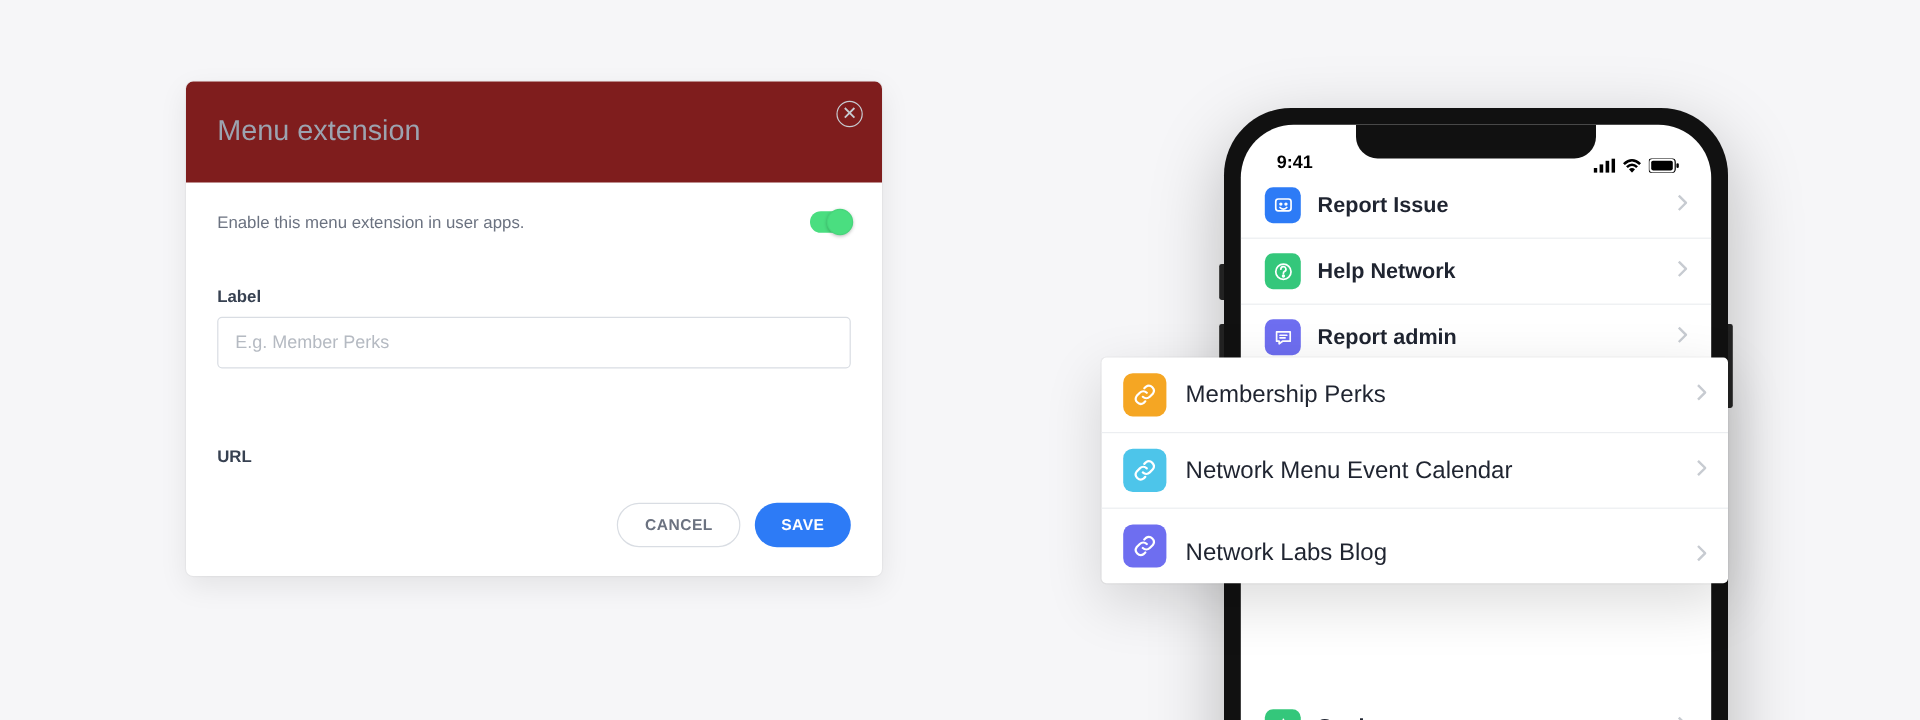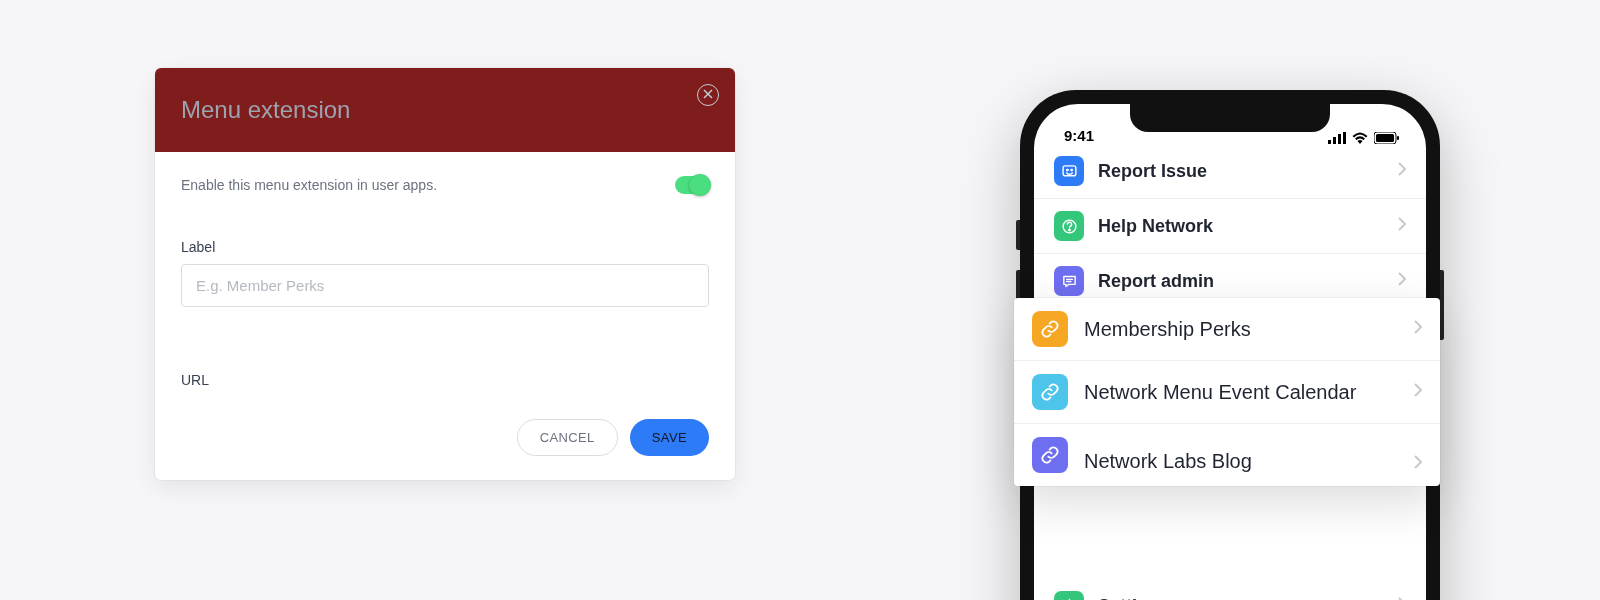--- a/index.html
+++ b/index.html
@@ -62,21 +62,21 @@
 .toggle .knob {
   position: absolute;
   right: -2px; top: -2px;
   width: 22px; height: 22px;
   background: #4ade80;
   border-radius: 50%;
   box-shadow: 0 1px 3px rgba(0,0,0,.25), inset 0 0 0 1px rgba(0,0,0,.04);
 }
 
 .field-label {
-  color: #374151; font-size: 14px; font-weight: 400;
+  color: #374151; font-size: 14px; font-weight: 700;
   margin-bottom: 9px;
   margin-top: 45px;
 }
 .text-input {
   width: 100%;
   padding: 12px 14px;
   border: 1px solid #d9dde3;
   border-radius: 4px;
   font-size: 15px;
   color: #374151;
@@ -85,33 +85,33 @@
 .text-input::placeholder { color: #b5bac2; }
 
 .modal-actions {
   display: flex; justify-content: flex-end; gap: 12px;
   padding: 0 26px 24px;
 }
 .btn {
   padding: 10px 22px;
   border-radius: 999px;
   font-size: 13px;
-  font-weight: 400;
+  font-weight: 700;
   letter-spacing: .03em;
   cursor: pointer;
 }
 .btn-cancel {
   background: #fff;
   border: 1px solid #d9dde3;
   color: #6b7280;
 }
 .btn-save {
   background: #2d7bf6;
   border: none;
-  color: #0f172a;
+  color: #ffffff;
 }
 
 
 .phone {
   position: absolute;
   right: 160px; top: 90px;
   width: 420px; height: 820px;
   border-radius: 56px;
   background: #111;
   padding: 14px;
@@ -185,21 +185,21 @@
 .chevron { color: #c7cbd1; }
 .chevron svg { width: 8px; height: 14px; }
 
 .menu-gap { height: 60px; }
 
 
 .ext-card {
   position: absolute;
   right: 160px;
   top: 298px;
-  width: 426px;
+  width: 522px;
   background: #fff;
   border-radius: 4px;
   box-shadow: 0 16px 48px rgba(0,0,0,.14), 0 0 0 1px rgba(0,0,0,.04);
   z-index: 20;
 }
 .ext-item {
   display: flex; align-items: center;
   padding: 13px 18px;
   gap: 16px;
   border-bottom: 1px solid #eceef1;

